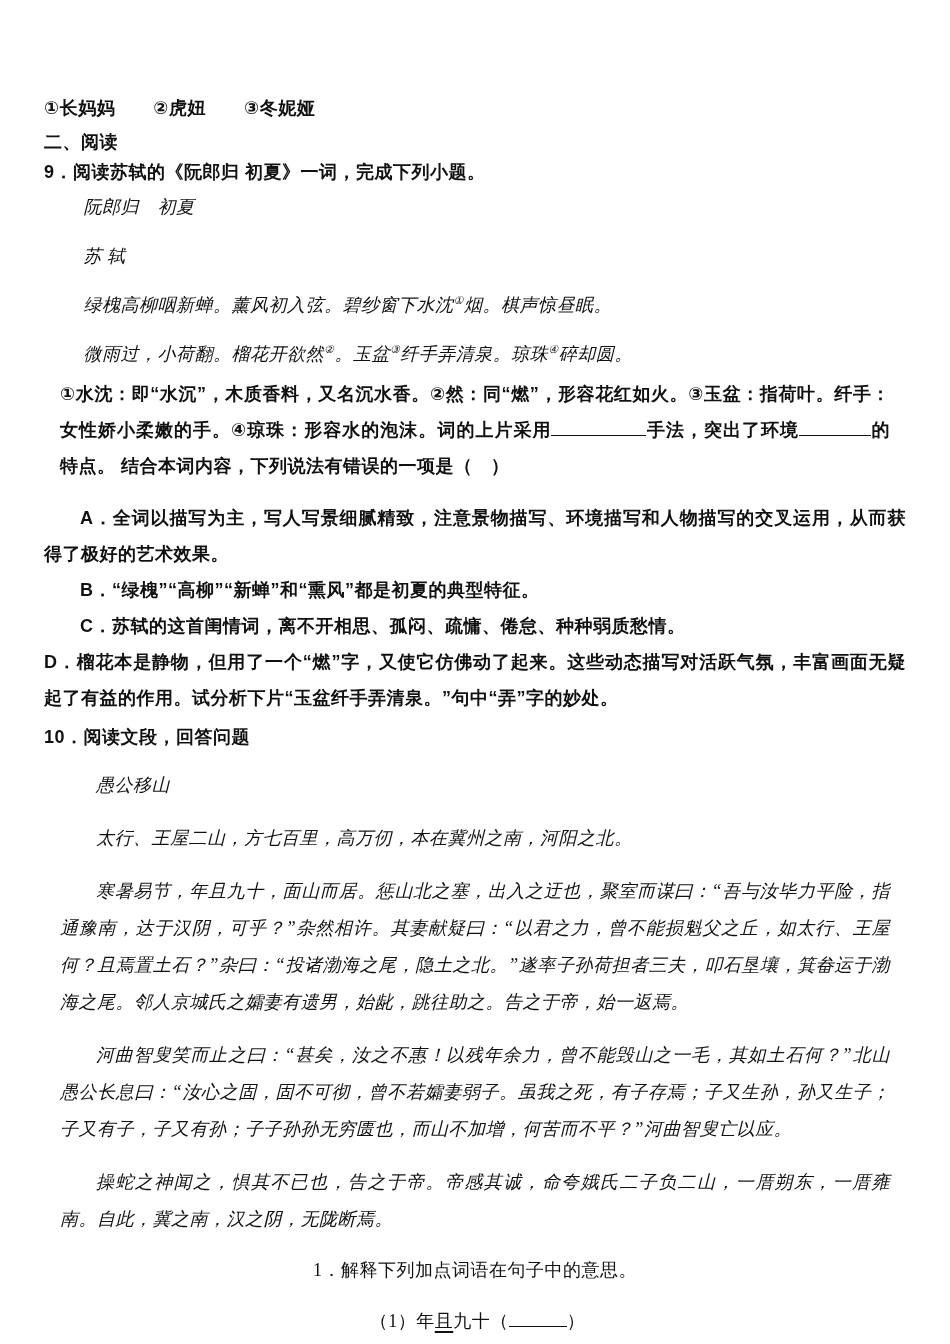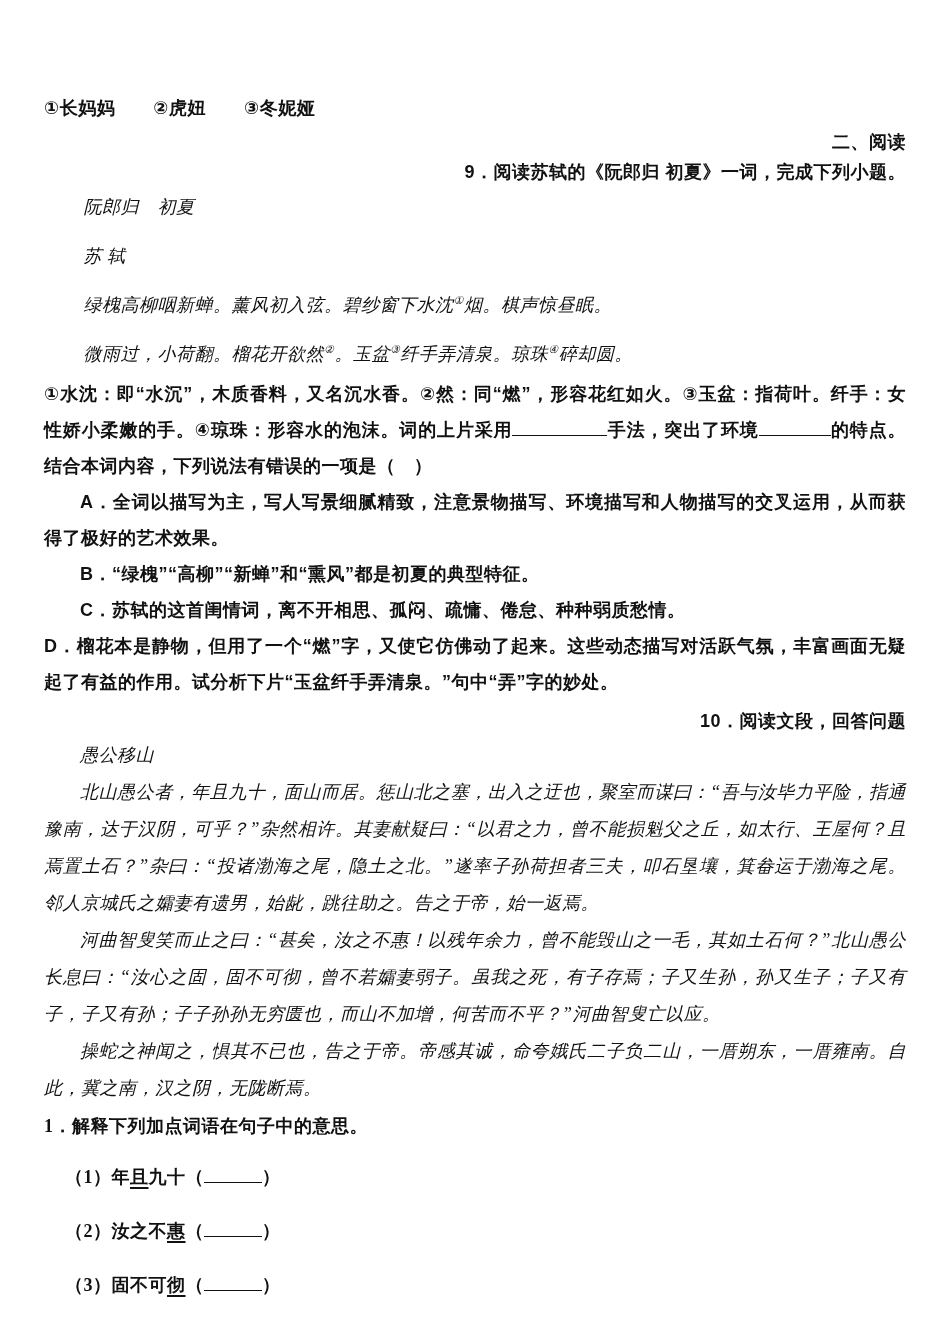--- a/index.html
+++ b/index.html
@@ -9,27 +9,27 @@
     padding:94px 44px 0 44px;
     overflow:hidden;
     background:#ffffff;
     color:#111111;
     font-family:"Liberation Serif","DejaVu Serif",serif;
     font-size:18px;
     letter-spacing:0.5px;
   }
   .hei{font-family:"Liberation Sans","DejaVu Sans",sans-serif;font-weight:700;}
   .kai{font-style:italic;font-weight:500;}
-  .song{font-weight:700;}
-  .line{line-height:28px;margin:0;text-align:right;}
+  .song{font-weight:400;text-align:center;}
+  .line{line-height:28px;margin:0;}
   .top-items{display:flex;gap:38px;margin-bottom:6px;}
   .heading{margin:2px 0;}
   .poem-line{line-height:25px;margin:24px 0 0 0;padding-left:2.2em;}
   .poem-title{margin-top:9px;}
-  .para{line-height:36px;margin:0;text-align:justify;}
+  .para{line-height:36px;margin:16px;text-align:justify;}
   .notes{margin-top:9px;}
   .opt{line-height:36px;margin:0;text-align:justify;}
   .opt-indent{text-indent:2em;}
   .classical{line-height:37px;text-indent:2em;}
   .q10-stem{margin-top:7px;}
   .subq{line-height:32px;margin:3px 0 0 0;}
   .subitem{line-height:38px;margin:16px;padding-left:5px;}
   .blank{display:inline-block;border-bottom:1px solid #111;height:1em;vertical-align:baseline;}
   .blank-w95{width:95px;}
   .blank-w72{width:72px;}
@@ -63,22 +63,23 @@
   <p class="hei para notes"><span>①水沈：即“水沉”，木质香料，又名沉水香。②然：同“燃”，形容花红如火。③玉盆：指荷叶。纤手：女性娇小柔嫩的手。④琼珠：形容水的泡沫。词的上片采用</span><span class="blank blank-w95"></span><span>手法，突出了环境</span><span class="blank blank-w72"></span><span>的特点。 结合本词内容，下列说法有错误的一项是（　）</span></p>
 
   <p class="hei opt opt-indent">A．全词以描写为主，写人写景细腻精致，注意景物描写、环境描写和人物描写的交叉运用，从而获得了极好的艺术效果。</p>
   <p class="hei opt opt-indent">B．“绿槐”“高柳”“新蝉”和“熏风”都是初夏的典型特征。</p>
   <p class="hei opt opt-indent">C．苏轼的这首闺情词，离不开相思、孤闷、疏慵、倦怠、种种弱质愁情。</p>
   <p class="hei opt">D．榴花本是静物，但用了一个“燃”字，又使它仿佛动了起来。这些动态描写对活跃气氛，丰富画面无疑起了有益的作用。试分析下片“玉盆纤手弄清泉。”句中“弄”字的妙处。</p>
 
   <p class="hei line heading q10-stem">10．阅读文段，回答问题</p>
 
   <p class="kai para classical">愚公移山</p>
+  <p class="kai para classical">太行、王屋二山，方七百里，高万仞，本在冀州之南，河阳之北。</p>
 
-  <p class="kai para classical"><span>北山愚公者，年且九十，面山而居。惩山北之塞，出入之迂也，聚室而谋曰：“吾与汝毕力平险，指通豫南，达于汉阴，可乎？”杂然相许。其妻献疑曰：“以君之力，</span><span class="uline">曾不能损魁父之丘，如太行、王屋何？</span><span>且焉置土石？”杂曰：“投诸渤海之尾，隐土之北。”遂率子孙荷担者三夫，叩石垦壤，箕畚运于渤海之尾。</span><span class="uline">邻人京城氏之孀妻有遗男，始龀，跳往助之。</span><span>告之于帝，始一返焉。</span></p>
+  <p class="kai para classical"><span>寒暑易节，年且九十，面山而居。惩山北之塞，出入之迂也，聚室而谋曰：“吾与汝毕力平险，指通豫南，达于汉阴，可乎？”杂然相许。其妻献疑曰：“以君之力，</span><span class="uline">曾不能损魁父之丘，如太行、王屋何？</span><span>且焉置土石？”杂曰：“投诸渤海之尾，隐土之北。”遂率子孙荷担者三夫，叩石垦壤，箕畚运于渤海之尾。</span><span class="uline">邻人京城氏之孀妻有遗男，始龀，跳往助之。</span><span>告之于帝，始一返焉。</span></p>
 
   <p class="kai para classical">河曲智叟笑而止之曰：“甚矣，汝之不惠！以残年余力，曾不能毁山之一毛，其如土石何？”北山愚公长息曰：“汝心之固，固不可彻，曾不若孀妻弱子。虽我之死，有子存焉；子又生孙，孙又生子；子又有子，子又有孙；子子孙孙无穷匮也，而山不加增，何苦而不平？”河曲智叟亡以应。</p>
   <p class="kai para classical">操蛇之神闻之，惧其不已也，告之于帝。帝感其诚，命夸娥氏二子负二山，一厝朔东，一厝雍南。自此，冀之南，汉之阴，无陇断焉。</p>
 
   <p class="song subq">1．解释下列加点词语在句子中的意思。</p>
 
   <p class="song subitem"><span>（1）</span><span>年</span><span class="dotted">且</span><span>九十</span><span>（</span><span class="blank blank-w58"></span><span>）</span></p>
 
   <p class="song subitem"><span>（2）</span><span>汝之不</span><span class="dotted">惠</span><span></span><span>（</span><span class="blank blank-w58"></span><span>）</span></p>
 

